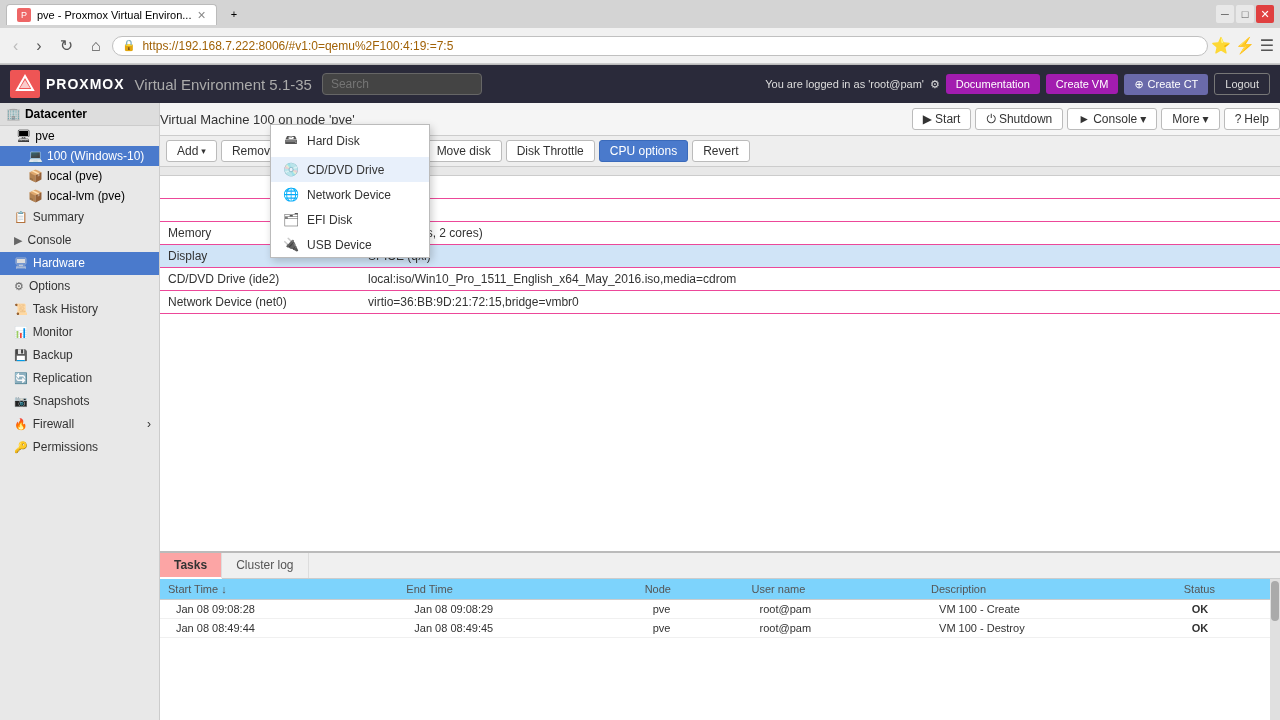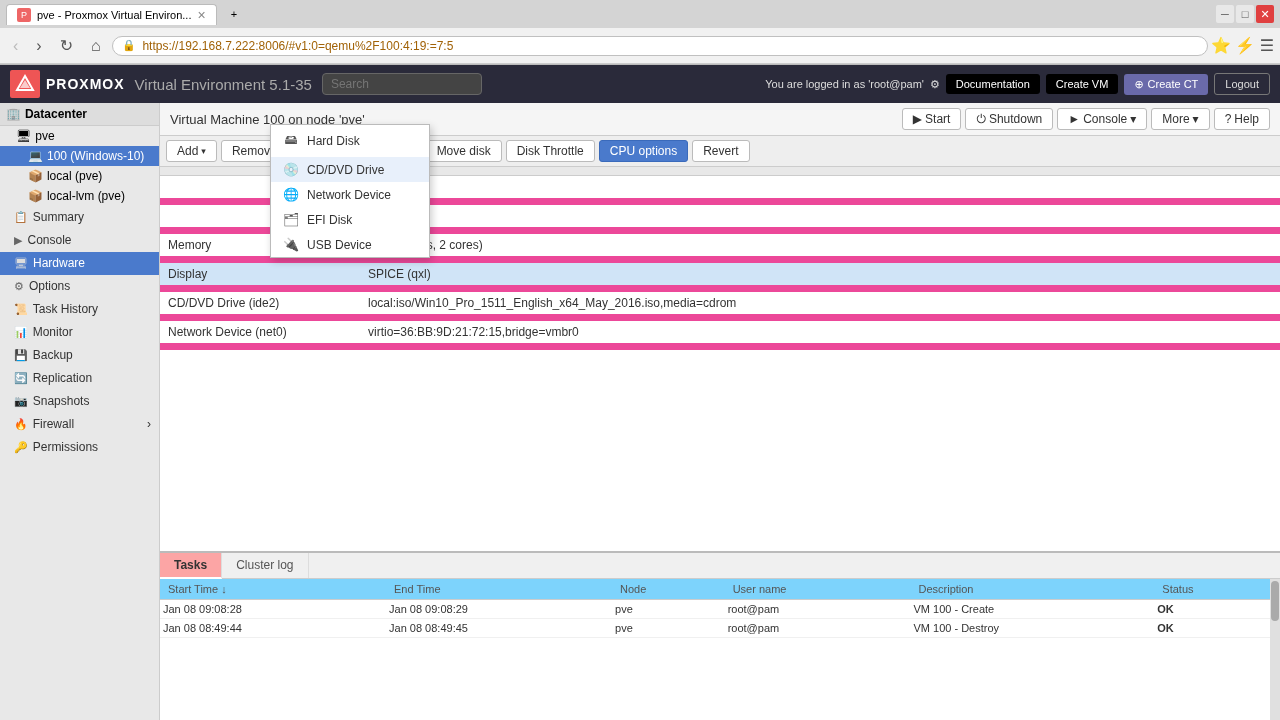--- a/index.html
+++ b/index.html
@@ -26,21 +26,21 @@
 
     
     .app-container { display: flex; flex-direction: column; height: calc(720px - 64px); }
     .app-header { background: #2a2a3a; display: flex; align-items: center; padding: 4px 10px; height: 38px; gap: 10px; }
     .proxmox-logo { display: flex; align-items: center; gap: 6px; }
     .proxmox-logo-icon { background: #e55; width: 30px; height: 28px; display: flex; align-items: center; justify-content: center; border-radius: 2px; }
     .proxmox-logo-text { color: white; font-size: 14px; font-weight: bold; letter-spacing: 1px; }
     .proxmox-version { color: #aaa; font-size: 15px; }
     .header-search { background: #444; border: 1px solid #666; border-radius: 4px; padding: 3px 8px; color: #ddd; font-size: 12px; width: 160px; }
     .header-right { margin-left: auto; display: flex; align-items: center; gap: 6px; color: #ddd; font-size: 11px; }
-    .header-btn { background: #000000; border: none; border-radius: 3px; color: white; padding: 4px 10px; font-size: 11px; cursor: pointer; display: flex; align-items: center; gap: 4px; }
+    .header-btn { background: #a21caf; border: none; border-radius: 3px; color: white; padding: 4px 10px; font-size: 11px; cursor: pointer; display: flex; align-items: center; gap: 4px; }
     .header-btn.create-ct { background: #6a6aaa; }
     .header-btn.logout { background: transparent; border: 1px solid #777; color: #ddd; }
 
     
     .main-content { display: flex; flex: 1; overflow: hidden; background: #f0f0f0; }
     .sidebar { width: 160px; background: #e8e8e8; border-right: 1px solid #ccc; overflow-y: auto; flex-shrink: 0; }
     .sidebar-item { padding: 4px 8px 4px 14px; cursor: pointer; display: flex; align-items: center; gap: 5px; font-size: 12px; color: #333; border-bottom: 1px solid transparent; }
     .sidebar-item.active { background: #4a7acc; color: white; }
     .sidebar-item .item-icon { font-size: 11px; color: #666; }
     .sidebar-item.active .item-icon { color: #ddd; }
@@ -55,39 +55,39 @@
     .content-header { background: #f5f5f5; border-bottom: 1px solid #ccc; padding: 6px 10px; font-size: 13px; color: #333; }
     .toolbar { background: #eee; border-bottom: 1px solid #ccc; padding: 4px 6px; display: flex; gap: 4px; align-items: center; }
     .toolbar-btn { background: white; border: 1px solid #bbb; border-radius: 3px; padding: 3px 10px; font-size: 12px; cursor: pointer; color: #333; display: flex; align-items: center; gap: 3px; }
     .toolbar-btn.active-btn { background: #4a7acc; color: white; border-color: #3a6abb; }
     .toolbar-btn .arrow { font-size: 9px; }
     .content-area { flex: 1; overflow: auto; background: white; }
 
     
     .hw-table { width: 100%; border-collapse: collapse; }
     .hw-table th { background: #e8e8e8; border-bottom: 1px solid #ccc; padding: 4px 8px; text-align: left; font-size: 11px; color: #555; font-weight: normal; }
-    .hw-table td { padding: 4px 8px; border-bottom: 7px solid #ec4899; font-size: 12px; color: #333; }
+    .hw-table td { padding: 4px 8px; border-bottom: 1px solid #ec4899; font-size: 12px; color: #333; }
     .hw-table tr.selected td { background: #d0e4f7; }
     .col-name { width: 200px; }
     .col-value { }
 
     
     .dropdown-menu { position: absolute; background: white; border: 1px solid #bbb; box-shadow: 2px 3px 8px rgba(0,0,0,0.2); z-index: 100; min-width: 160px; top: 124px; left: 270px; }
     .dropdown-item { padding: 5px 12px; cursor: pointer; display: flex; align-items: center; gap: 8px; font-size: 12px; color: #333; }
     .dropdown-item.highlighted { background: #e8f0fb; }
     .dropdown-item .menu-icon { font-size: 13px; color: #555; width: 16px; text-align: center; }
 
     
     .bottom-panel { height: 170px; background: white; border-top: 2px solid #bbb; display: flex; flex-direction: column; overflow: hidden; }
     .tab-bar { display: flex; background: #f0f0f0; border-bottom: 1px solid #ccc; }
     .tab-item { padding: 5px 14px; font-size: 12px; cursor: pointer; border-right: 1px solid #ddd; color: #555; }
     .tab-item.active { background: #fca5a5; border-bottom: 2px solid white; margin-bottom: -1px; color: #333; font-weight: bold; }
     .tasks-table { width: 100%; border-collapse: collapse; font-size: 11px; }
     .tasks-table th { background: #7dd3fc; border-bottom: 1px solid #ccc; padding: 4px 8px; text-align: left; font-size: 11px; color: #555; font-weight: normal; cursor: pointer; }
-    .tasks-table td { padding: 3px 3px; border-bottom: 1px solid #f0f0f0; color: #333; }
+    .tasks-table td { padding: 3px 16px; border-bottom: 1px solid #f0f0f0; color: #333; }
     .status-ok { color: #2a8a2a; font-weight: bold; }
   </style>
 </head>
 <body>
 
 <div class="browser-chrome">
   <div class="browser-titlebar">
     <div class="browser-tab">
       <span class="tab-icon">P</span>
       <span>pve - Proxmox Virtual Environ...</span>
@@ -209,21 +209,21 @@
           </div>
           <div class="sidebar-item">
             <span class="item-icon">🔑</span>
             <span>Permissions</span>
           </div>
         </div>
     </div>
 
     <div class="content-panel">
 
-      <div style="display:flex; align-items:center; justify-content:space-between; background:#f5f5f5; border-bottom:1px solid #ccc; padding:5px 10px;">
+      <div style="display:flex; align-items:center; justify-content:space-between; background:#f5f5f5; border-bottom:1px solid #ccc; padding:5px 0;">
         <div class="content-header" style="border:none; padding:0;">Virtual Machine 100 on node 'pve'</div>
         <div style="display:flex; gap:4px;">
           <button class="toolbar-btn">▶ <span>Start</span></button>
           <button class="toolbar-btn">⏻ <span>Shutdown</span></button>
           <button class="toolbar-btn">► <span>Console</span> ▾</button>
           <button class="toolbar-btn"><span>More</span> ▾</button>
           <button class="toolbar-btn">? <span>Help</span></button>
         </div>
       </div>
 

